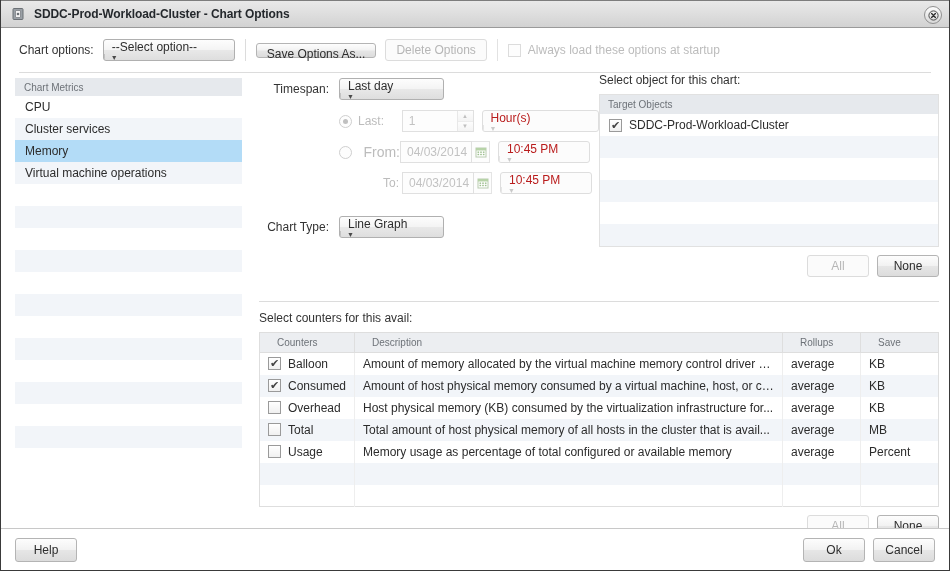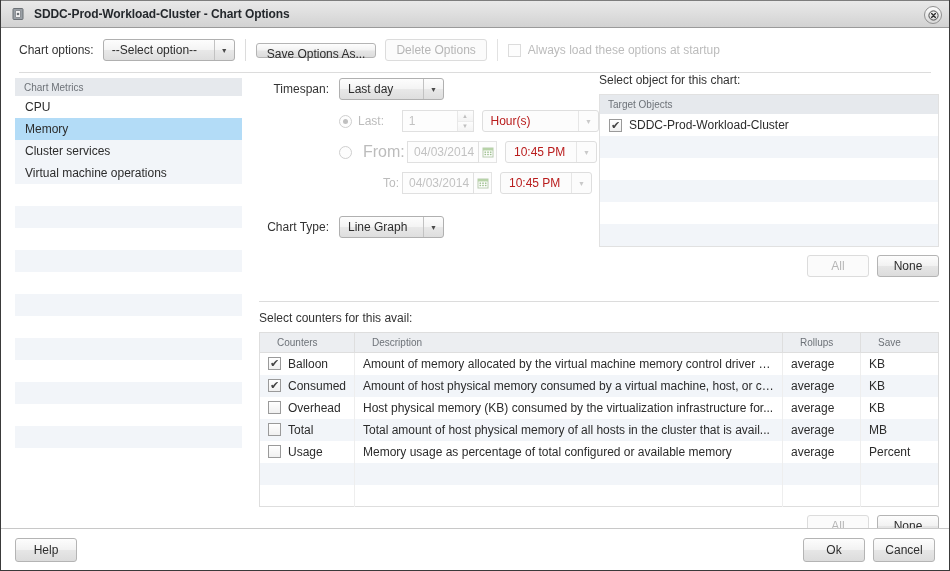--- a/index.html
+++ b/index.html
@@ -96,20 +96,21 @@
 
   .combo {
     display: inline-flex;
     align-items: stretch;
     height: 22px;
     border: 1px solid #b0b0b0;
     border-radius: 3px;
     background: linear-gradient(to bottom, #fdfdfd 0%, #f4f4f4 48%, #e8e8e8 52%, #dedede 100%);
     overflow: hidden;
     cursor: pointer;
+    flex-direction: column;
   }
   .combo .cval {
     font-size: 12px; color: #2d2d2d;
     padding: 0 8px;
     display: flex; align-items: center;
     flex: 1;
     white-space: nowrap;
   }
   .combo .carrow {
     width: 20px;
@@ -368,25 +369,25 @@
   <div class="hr-sep"></div>
 
   <div id="body">
 
     <div id="sidebar">
       <div class="sb-header">Chart Metrics</div>
       <div id="sidebar-rows">
           <div class="sb-row">
             <span>CPU</span>
           </div>
+          <div class="sb-row alt">
+            <span>Cluster services</span>
+          </div>
           <div class="sb-row sel">
             <span>Memory</span>
-          </div>
-          <div class="sb-row alt">
-            <span>Cluster services</span>
           </div>
           <div class="sb-row alt">
             <span>Virtual machine operations</span>
           </div>
           <div class="sb-row"></div>
           <div class="sb-row alt"></div>
           <div class="sb-row"></div>
           <div class="sb-row alt"></div>
           <div class="sb-row"></div>
           <div class="sb-row alt"></div>
@@ -426,21 +427,21 @@
           </span>
           <span class="combo disabled" style="width:118px;margin-left:8px;">
             <span class="cval">Hour(s)</span>
             <span class="carrow">▼</span>
           </span>
         </div>
 
         <div class="form-row" style="margin-top:9px;">
           <span class="form-label" style="width:80px;"></span>
           <span class="radio"></span>
-          <span style="font-size:16px;color:#bcbcbc;margin-left:11px;width:44px;">From:</span>
+          <span style="font-size:14px;color:#bcbcbc;margin-left:4px;width:44px;text-align:right;">From:</span>
           <span class="tfield disabled" style="width:72px;">
             <span>04/03/2014</span>
           </span>
           <span class="cal-ico">
             <svg width="12" height="12" viewBox="0 0 12 12">
               <rect x="1" y="2" width="10" height="9" fill="#ffffff" stroke="#b9ccb0" stroke-width="1"></rect>
               <rect x="1" y="2" width="10" height="2.5" fill="#b7d3a8"></rect>
               <g fill="#9dbf8e">
                 <rect x="2.5" y="5.5" width="1.6" height="1.4"></rect>
                 <rect x="5.2" y="5.5" width="1.6" height="1.4"></rect>

